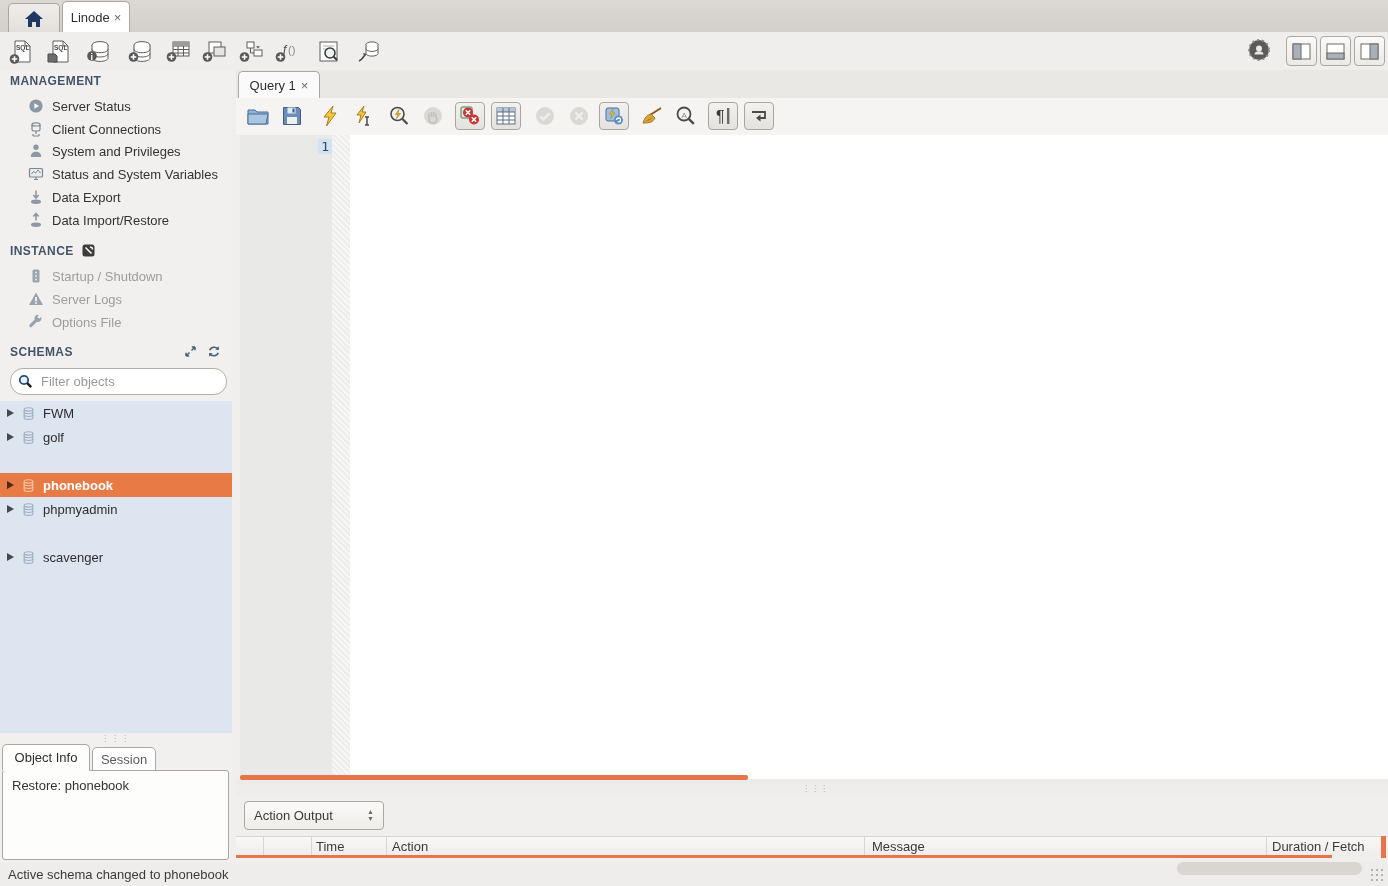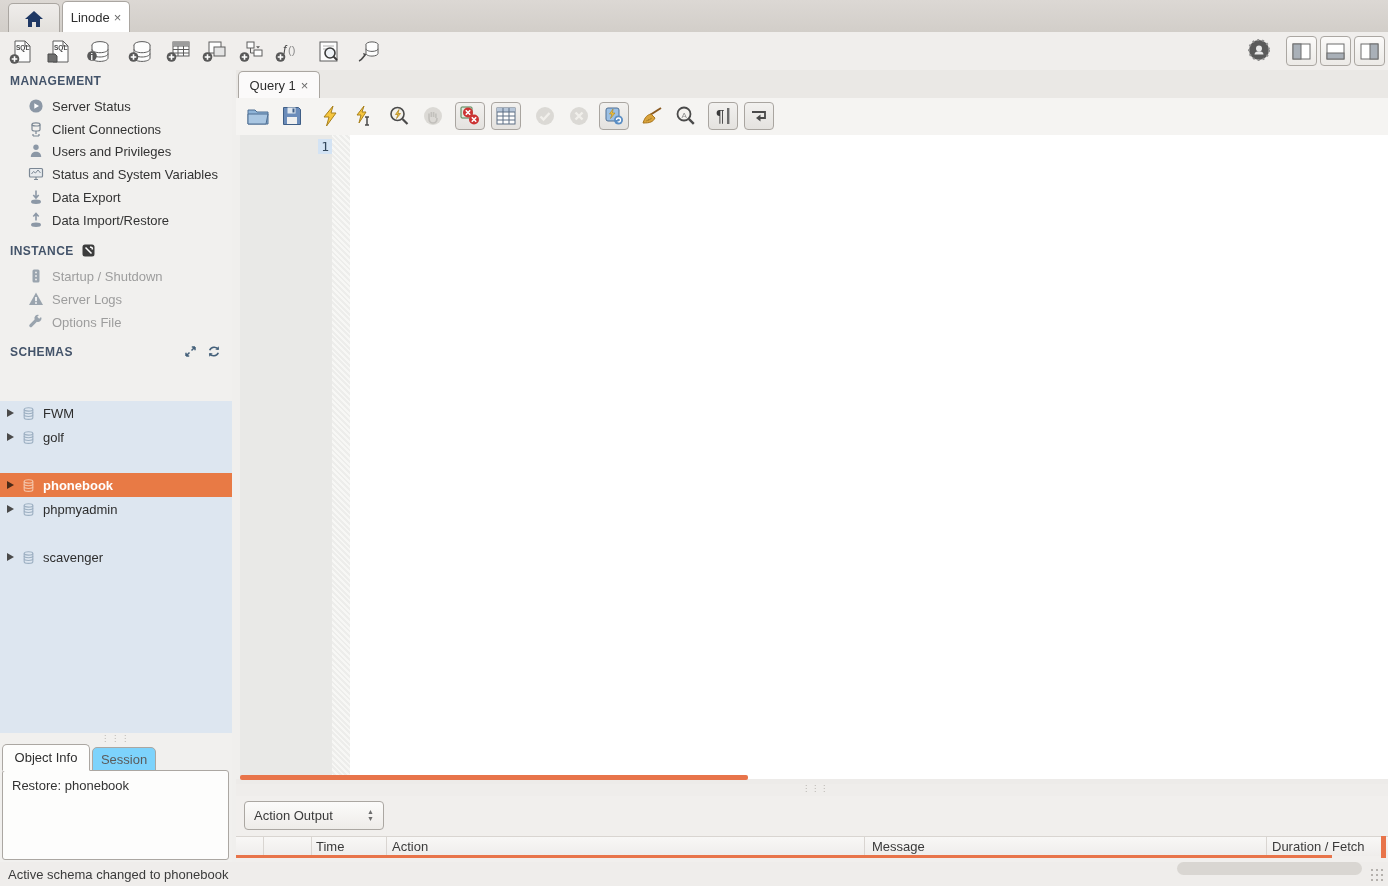--- a/index.html
+++ b/index.html
@@ -46,21 +46,21 @@
     padding-left:7px;gap:7px;box-sizing:border-box;color:#2d2d2d;}
   .schema-row .tri{width:0;height:0;border-left:7px solid #4a4a4a;border-top:4.5px solid transparent;
     border-bottom:4.5px solid transparent;}
   .schema-row.selected{background:#e87a45;color:#fff;font-weight:bold;}
   .schema-row.selected .tri{border-left-color:#4a2a18;}
   .side-splitter{position:absolute;left:0;top:733px;width:232px;height:11px;background:#f1f0ee;
     display:flex;align-items:center;justify-content:center;color:#b5b1ad;font-size:8px;letter-spacing:2px;}
   .info-tab{position:absolute;top:744px;height:27px;display:flex;align-items:center;justify-content:center;
     border:1px solid #aba7a2;border-radius:5px 5px 0 0;font-size:13px;box-sizing:border-box;}
   .info-tab.active{background:#fdfdfc;color:#2e2e2e;border-bottom:1px solid #fdfdfc;z-index:2;}
-  .info-tab.inactive{background:#7dd3fc;color:#5b5b5b;height:24px;top:747px;}
+  .info-tab.inactive{background:#ffffff;color:#5b5b5b;height:24px;top:747px;}
   .info-panel{position:absolute;left:2px;top:770px;width:227px;height:90px;background:#fdfdfc;
     border:1px solid #aba7a2;border-radius:3px;box-sizing:border-box;padding:7px 9px;font-size:13px;color:#333;}
 
   
   .query-tabbar{left:236px;top:70px;width:1152px;height:28px;background:#eae8e5;
     border-bottom:1px solid #c6c2be;}
   .query-tab{position:absolute;left:2px;top:1px;width:80px;height:27px;background:#fbfafa;
     border:1px solid #aaa6a1;border-bottom:none;border-radius:5px 5px 0 0;
     display:flex;align-items:center;justify-content:center;gap:5px;font-size:13px;color:#2e2e2e;}
   .sql-toolbar{left:236px;top:98px;width:1152px;height:37px;background:#f5f4f2;
@@ -261,21 +261,21 @@
     </span>
     <span class="lbl">Client Connections</span>
   </div>
   <div class="side-item" style="top:141px">
     <span>
       <svg width="16" height="16" viewBox="0 0 16 16">
           <circle cx="8" cy="4.3" r="2.7" fill="#8c98a6"></circle>
           <path d="M2.8 14c0-3.4 2.3-5.2 5.2-5.2s5.2 1.8 5.2 5.2z" fill="#8c98a6"></path>
         </svg>
     </span>
-    <span class="lbl">Users and Privileges</span>
+    <span class="lbl">System and Privileges</span>
   </div>
   <div class="side-item" style="top:164px">
     <span>
       <svg width="16" height="16" viewBox="0 0 16 16">
           <rect x="1.5" y="2.5" width="13" height="8.5" rx="1" fill="#e8ebee" stroke="#7b8794" stroke-width="1.2"></rect>
           <path d="M3.5 8l2-2.5 2 1.5 2.5-3 2.5 3" fill="none" stroke="#7b8794"></path>
           <path d="M6 13.5h4M8 11v2.5" stroke="#7b8794" stroke-width="1.2"></path>
         </svg>
     </span>
     <span class="lbl">Status and System Variables</span>
@@ -348,20 +348,29 @@
     </span>
     <span>
       <svg width="14" height="13" viewBox="0 0 14 13">
           <path d="M11.5 4.5a5 5 0 0 0-8.8.8M2.5 8.5a5 5 0 0 0 8.8-.8" fill="none" stroke="#44607a" stroke-width="1.6"></path>
           <path d="M11.8 1.2v3.5H8.3z" fill="#44607a"></path>
           <path d="M2.2 11.8V8.3h3.5z" fill="#44607a"></path>
         </svg>
     </span>
   </div>
 
+  <div class="filter-box">
+    <span>
+      <svg width="15" height="15" viewBox="0 0 15 15">
+          <circle cx="6" cy="6" r="4.2" fill="#eaf0f6" stroke="#1f4e79" stroke-width="1.8"></circle>
+          <path d="M9.2 9.2l4 4" stroke="#1b1b1b" stroke-width="2.4"></path>
+        </svg>
+    </span>
+    <input type="text" placeholder="Filter objects" style="">
+  </div>
 
   <div class="schema-list">
     <div class="schema-row" style="top:0">
       <span class="tri"></span>
       <span>
           <svg width="15" height="15" viewBox="0 0 16 16">
             <ellipse cx="8" cy="3.6" rx="4.6" ry="1.8" fill="none" stroke="#9db0c2" stroke-width="1.2"></ellipse>
             <path d="M3.4 3.6v8.8c0 1 2.1 1.8 4.6 1.8s4.6-.8 4.6-1.8V3.6" fill="none" stroke="#9db0c2" stroke-width="1.2"></path>
             <path d="M3.4 6.5c0 1 2.1 1.8 4.6 1.8s4.6-.8 4.6-1.8M3.4 9.4c0 1 2.1 1.8 4.6 1.8s4.6-.8 4.6-1.8" fill="none" stroke="#9db0c2" stroke-width="1.2"></path>
           </svg>

